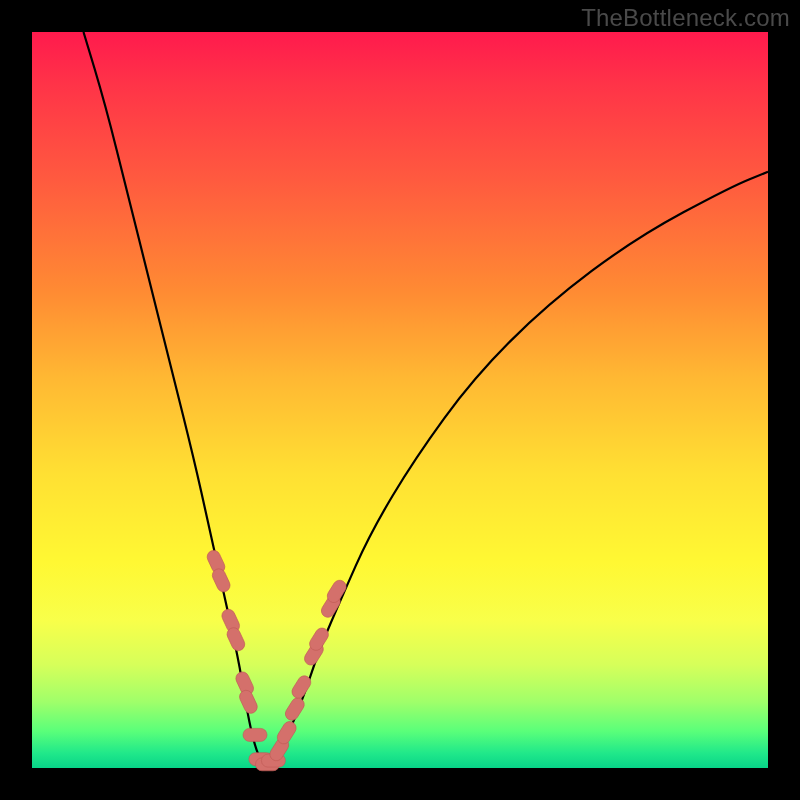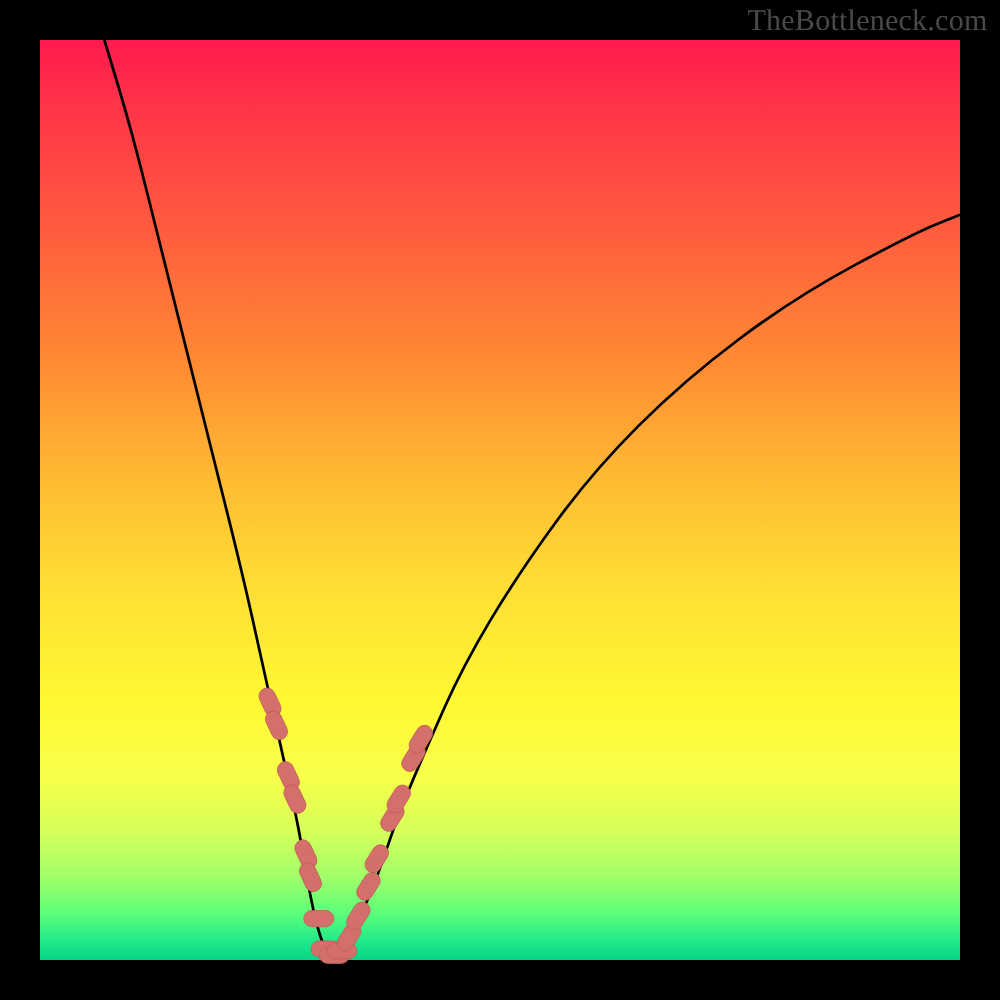--- a/index.html
+++ b/index.html
@@ -11,21 +11,20 @@
     overflow: hidden;
     font-family: Arial, Helvetica, sans-serif;
   }
   .frame {
     position: absolute;
     left: 0;
     top: 0;
     width: 800px;
     height: 800px;
     background: #000;
-    font-family: Liberation Serif, serif;
   }
   .plot {
     position: absolute;
     left: 32px;
     top: 32px;
     width: 736px;
     height: 736px;
     
     background: linear-gradient(to bottom,
       #ff1a4d 0%,

